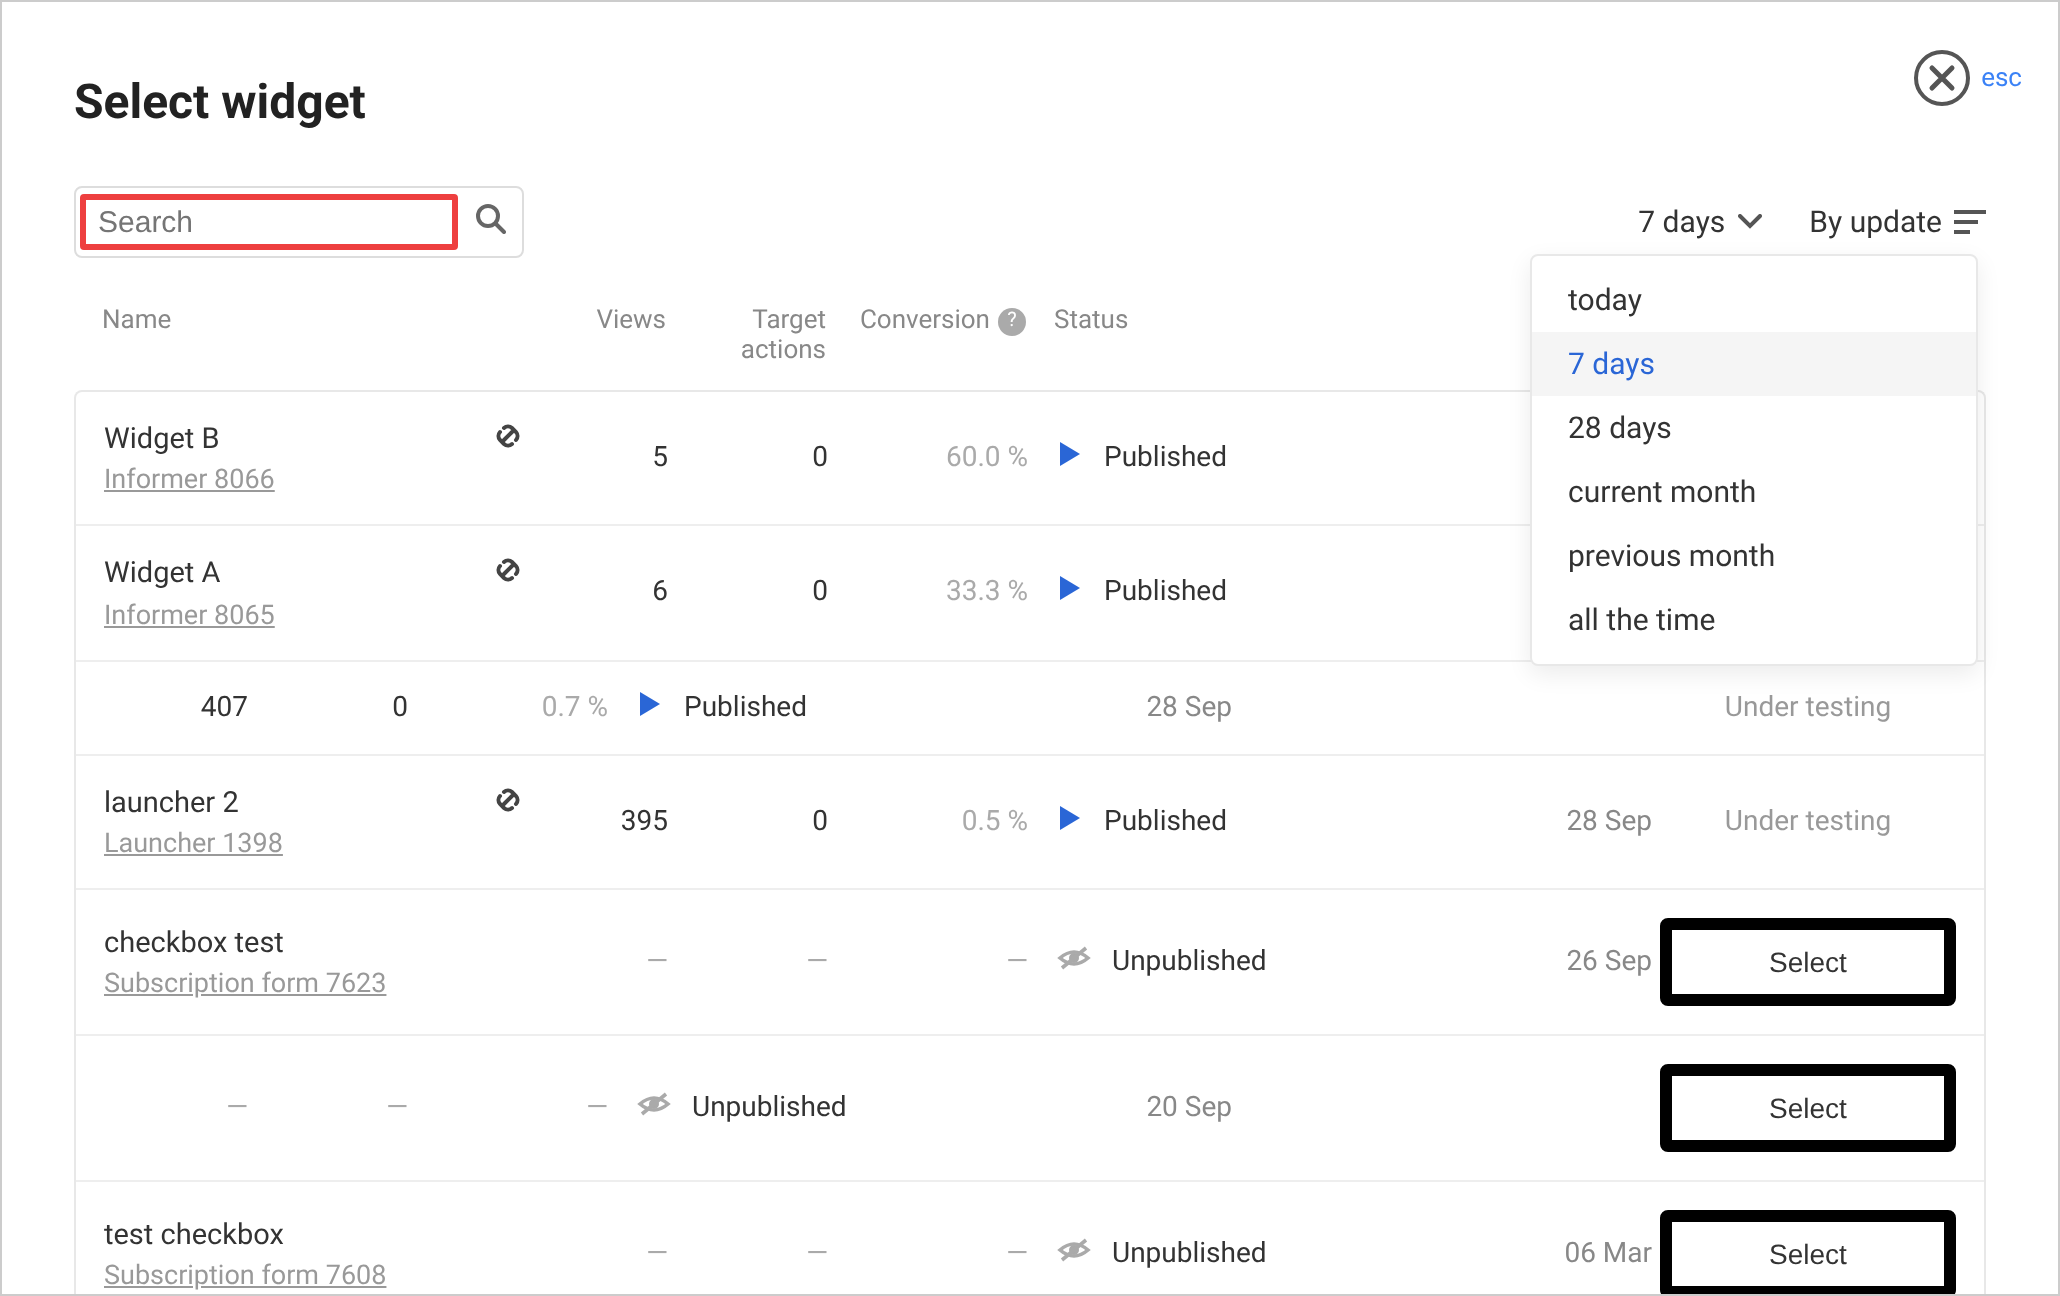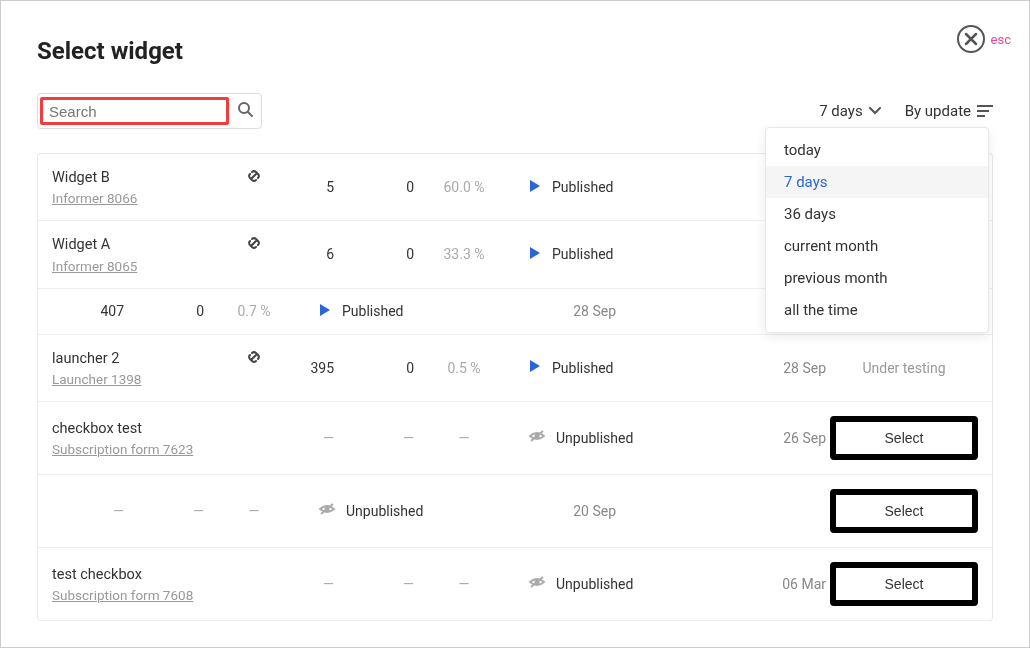--- a/index.html
+++ b/index.html
@@ -1,20 +1,20 @@
 <!DOCTYPE html>
 <html><head>
   <meta charset="utf-8">
   <style>
     * { box-sizing: border-box; margin: 0; padding: 0; }
     body { font-family: -apple-system, BlinkMacSystemFont, "Segoe UI", Roboto, Arial, sans-serif; background: #fff; }
     .modal { width: 1030px; height: 648px; border: 1px solid #ccc; position: relative; overflow: hidden; }
     .close-wrap { position: absolute; top: 24px; right: 18px; display: flex; align-items: center; gap: 6px; }
     .close-btn { width: 28px; height: 28px; border: 2.5px solid #555; border-radius: 50%; display: flex; align-items: center; justify-content: center; cursor: pointer; }
-    .esc-label { color: #ec4899; font-size: 13px; }
+    .esc-label { color: #3b82f6; font-size: 13px; }
     .content { padding: 36px 36px 0; }
     .title { font-size: 24px; font-weight: 700; color: #222; margin-bottom: 28px; }
     .controls-row { display: flex; justify-content: space-between; margin-bottom: 24px; }
     .search-wrap { display: flex; align-items: center; border: 1px solid #ddd; border-radius: 4px; height: 36px; padding: 0 8px 0 2px; width: 225px; }
     .search-highlight { border: 3px solid #ee3f3f; border-radius: 2px; height: 28px; flex: 1; display: flex; align-items: center; }
     .search-input { border: none; outline: none; font-size: 15px; color: #888; padding: 0 6px; width: 100%; background: transparent; }
     .search-icon { margin-left: 8px; color: #555; }
     .right-controls { display: flex; align-items: center; gap: 24px; }
     .dropdown-trigger { display: flex; align-items: center; gap: 6px; cursor: pointer; font-size: 15px; color: #333; }
     .sort-trigger { display: flex; align-items: center; gap: 6px; cursor: pointer; font-size: 15px; color: #333; }
@@ -29,21 +29,21 @@
     .col-action { flex: 1; }
 
     .table-body { border: 1px solid #e8e8e8; border-bottom: none; border-radius: 4px; }
     .table-row { display: flex; align-items: center; padding: 14px 14px; border-bottom: 1px solid #eee; font-size: 14px; color: #333; }
     .widget-name { font-size: 14.5px; color: #333; line-height: 1.4; }
     .widget-sub { font-size: 13.5px; color: #999; margin-top: 2px; text-decoration: underline; }
     .link-icon { color: #444; margin-left: 6px; cursor: pointer; }
     .name-cell { width: 210px; display: flex; align-items: flex-start; justify-content: space-between; }
     .views-cell { width: 72px; text-align: right; }
     .target-cell { width: 80px; text-align: right; }
-    .conv-cell { width: 100px; text-align: center; color: #aaa; }
+    .conv-cell { width: 100px; text-align: right; color: #aaa; }
     .status-cell { flex: 0 0 auto; width: 220px; padding-left: 14px; display: flex; align-items: center; gap: 10px; }
     .updated-cell { width: 92px; text-align: right; color: #888; }
     .action-cell { flex: 1; display: flex; justify-content: flex-end; }
     .dash { color: #aaa; }
     .play-icon { color: #2a66d6; }
     .hidden-icon { color: #aaa; }
     .action-btn { border: 6px solid #000000; background: #fff; border-radius: 4px; padding: 8px 0; width: 148px; text-align: center; font-size: 14px; cursor: pointer; color: #333; }
     .action-text { color: #999; width: 148px; text-align: center; font-size: 14px; }
 
     .dropdown-menu { position: absolute; top: 126px; right: 40px; width: 224px; background: #fff; border: 1px solid #e8e8e8; box-shadow: 0 4px 12px rgba(0,0,0,0.08); border-radius: 4px; z-index: 10; padding: 6px 0; }
@@ -88,20 +88,32 @@
         </div>
         <div class="sort-trigger">
           <span>By update</span>
           <svg width="16" height="12" viewBox="0 0 16 12">
               <path d="M0 1 H16 M0 6 H12 M0 11 H8" stroke="#555" stroke-width="2"></path>
             </svg>
         </div>
       </div>
     </div>
 
+    <div class="table-header">
+      <div class="col-name">Name</div>
+      <div class="col-views">Views</div>
+      <div class="col-target">Target actions</div>
+      <div class="col-conv">
+        <span>Conversion</span>
+        <span class="help-icon">?</span>
+      </div>
+      <div class="col-status">Status</div>
+      <div class="col-updated">Updated</div>
+      <div class="col-action"></div>
+    </div>
 
     <div class="table-body" id="table-body">
         <div class="table-row">
           <div class="name-cell">
             <div>
               <div class="widget-name">Widget B</div>
               <div class="widget-sub">Informer 8066</div>
             </div>
             <span class="link-icon"><svg width="16" height="16" viewBox="0 0 16 16">
                 <path d="M6 4 A3 3 0 0 1 10 4 L12 6 A3 3 0 0 1 12 10 M10 12 A3 3 0 0 1 6 12 L4 10 A3 3 0 0 1 4 6 M6 10 L10 6" stroke="#444" stroke-width="2" fill="none" stroke-linecap="round"></path>
@@ -242,18 +254,18 @@
           <div class="action-cell">
             <button class="action-btn">Select</button>
           </div>
         </div>
       </div>
   </div>
 
   <div class="dropdown-menu" id="dropdown-menu">
       <div class="dropdown-item">today</div>
       <div class="dropdown-item selected">7 days</div>
-      <div class="dropdown-item">36 days</div>
+      <div class="dropdown-item">28 days</div>
       <div class="dropdown-item">current month</div>
       <div class="dropdown-item">previous month</div>
       <div class="dropdown-item">all the time</div>
     </div>
 </div>
 
 </body></html>

